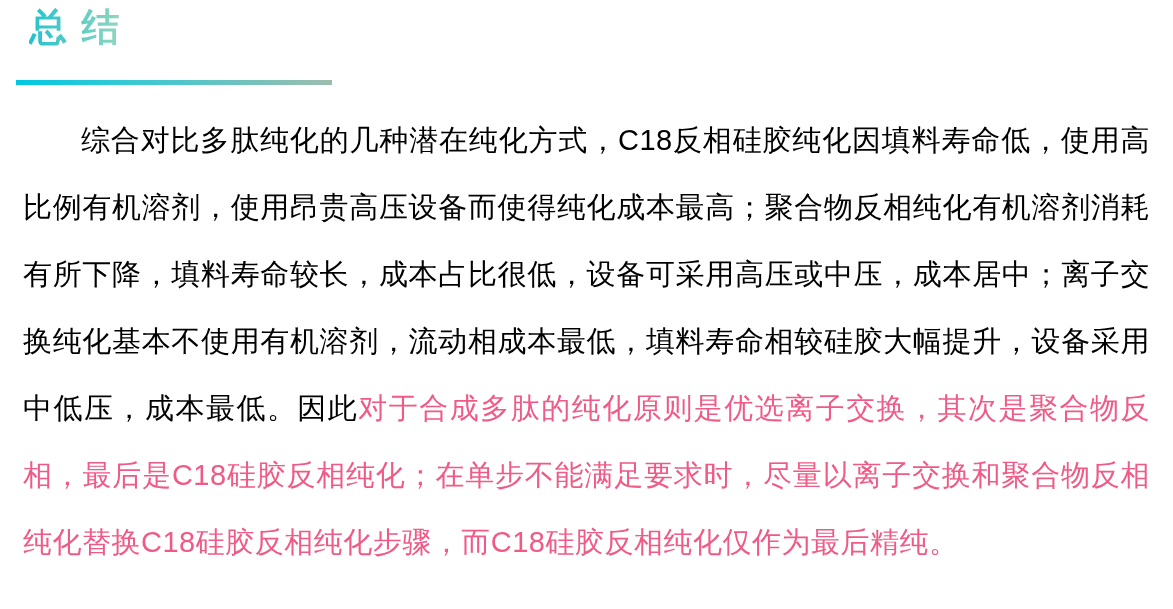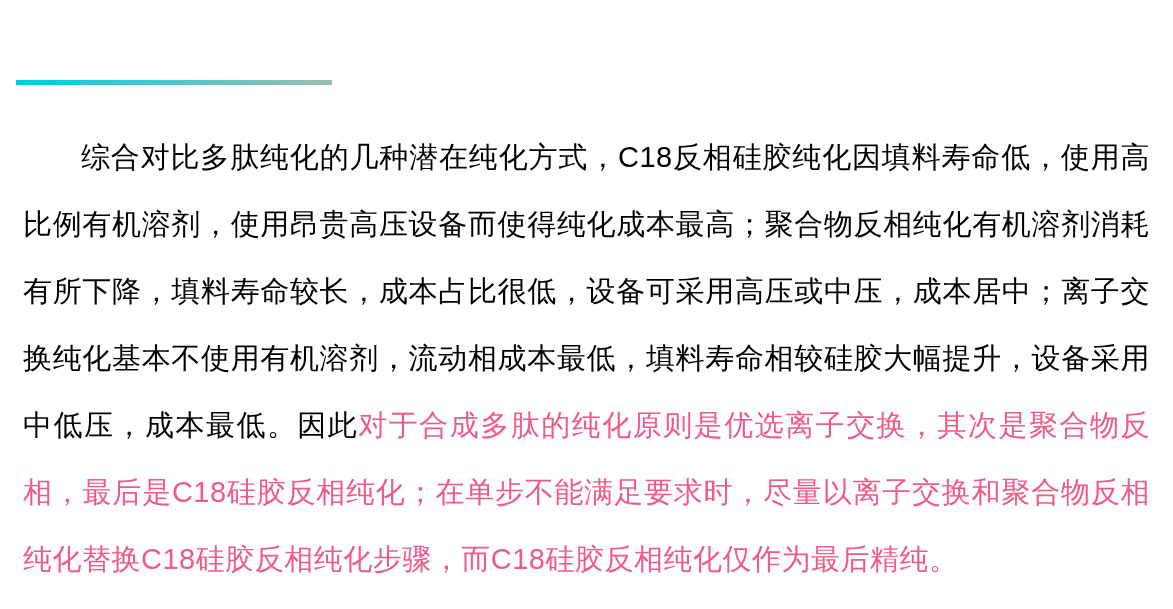--- a/index.html
+++ b/index.html
@@ -36,37 +36,38 @@
     left: 16px;
     top: 80px;
     width: 316px;
     height: 5px;
     background: linear-gradient(90deg, #00c8e3 0%, #35c9d4 35%, #9dbdad 100%);
   }
   .summary-paragraph {
     position: absolute;
     left: 23px;
     right: 23px;
-    top: 124px;
+    top: 107px;
     margin: 0;
     font-size: 29px;
     line-height: 67px;
     color: #000000;
     text-align: justify;
     text-align-last: left;
     text-indent: 2em;
     letter-spacing: 0.5px;
   }
   .highlight-text {
     color: #f05a87;
   }
 </style>
 </head>
 <body>
 
 <div class="slide">
 
+  <h1 class="slide-title">总 结</h1>
 
   <div class="title-divider"></div>
 
   <p class="summary-paragraph"><span>综合对比多肽纯化的几种潜在纯化方式，C18反相硅胶纯化因填料寿命低，使用高比例有机溶剂，使用昂贵高压设备而使得纯化成本最高；聚合物反相纯化有机溶剂消耗有所下降，填料寿命较长，成本占比很低，设备可采用高压或中压，成本居中；离子交换纯化基本不使用有机溶剂，流动相成本最低，填料寿命相较硅胶大幅提升，设备采用中低压，成本最低。因此</span><span class="highlight-text">对于合成多肽的纯化原则是优选离子交换，其次是聚合物反相，最后是C18硅胶反相纯化；在单步不能满足要求时，尽量以离子交换和聚合物反相纯化替换C18硅胶反相纯化步骤，而C18硅胶反相纯化仅作为最后精纯。</span></p>
 
 </div>
 
 </body></html>

